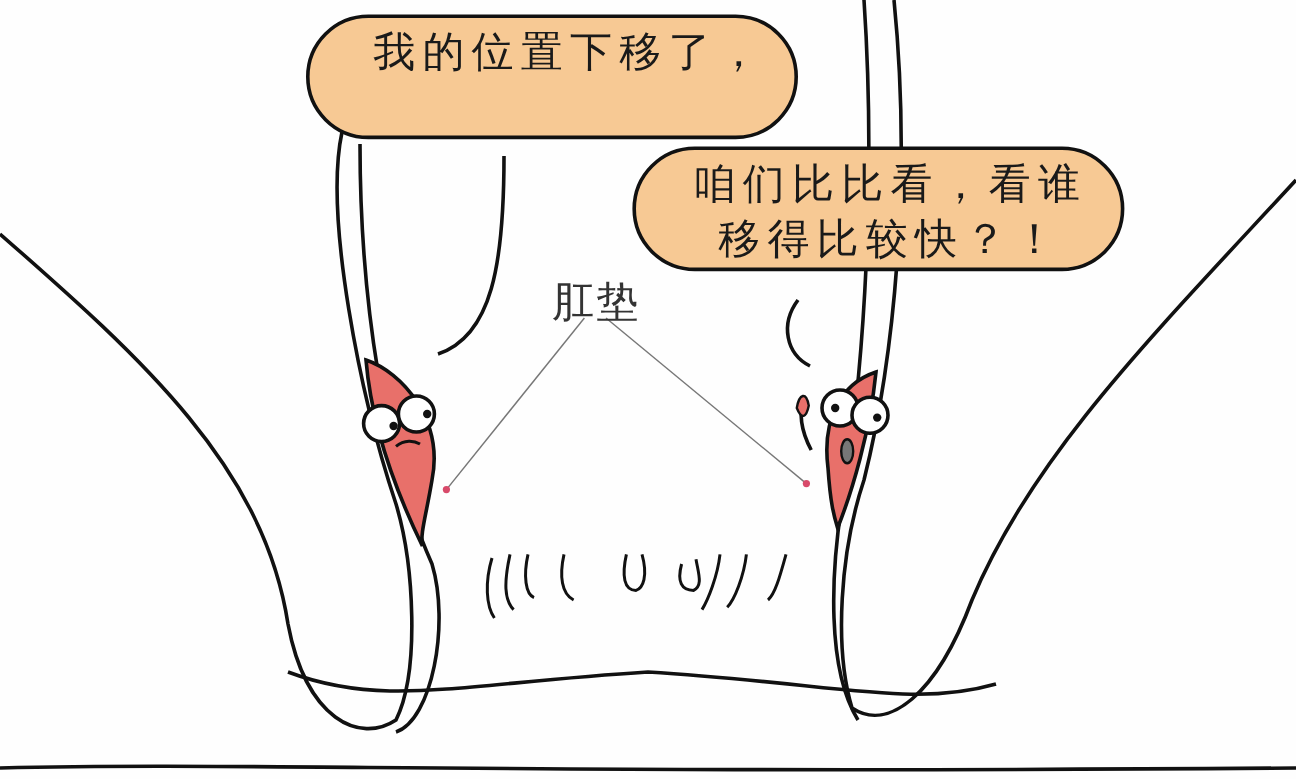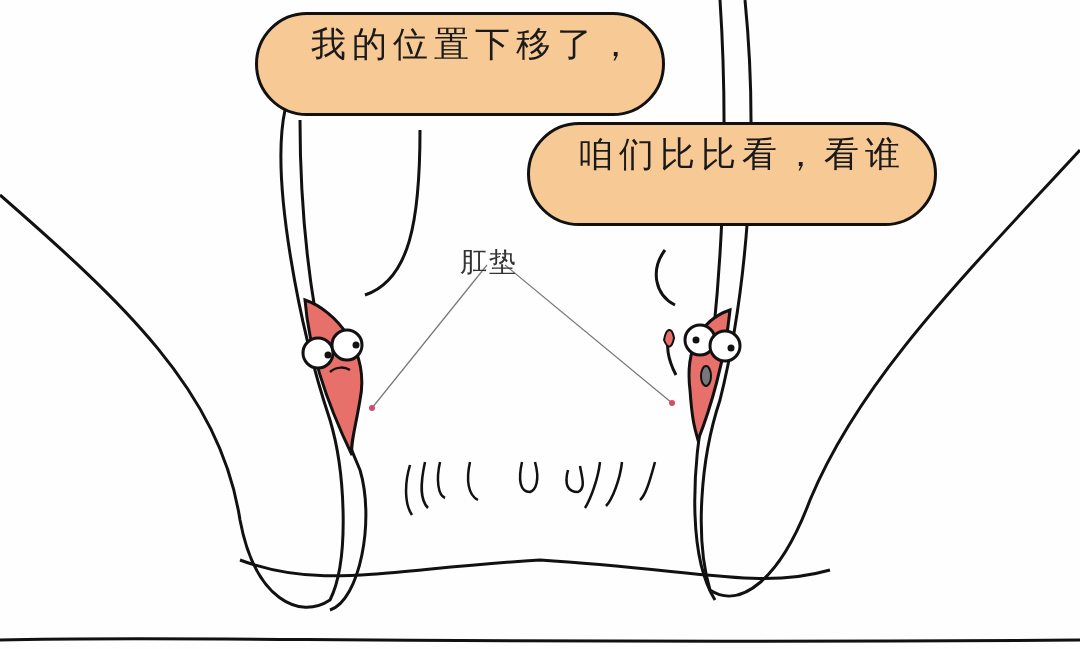--- a/index.html
+++ b/index.html
@@ -8,21 +8,21 @@
   .bubble {
     position: absolute; background: #f7c994; border: 3px solid #111;
     border-radius: 60px; box-sizing: border-box;
     font-family: "DejaVu Sans", sans-serif; color: #1a1a1a;
     font-size: 35px; line-height: 46px; letter-spacing: 6px;
   }
   .bubble-1 { left: 255px; top: 12px; width: 410px; height: 104px; padding: 6px 0 0 30px; }
   .bubble-2 { left: 527px; top: 122px; width: 410px; height: 104px; padding: 6px 0 0 20px; }
   .label-text {
     position: absolute; left: 460px; top: 228px;
-    font-family: "DejaVu Sans", sans-serif; font-size: 27px; color: #333; letter-spacing: 2px; margin-top: 16px;
+    font-family: "DejaVu Sans", sans-serif; font-size: 35px; color: #333; letter-spacing: 2px;
   }
 </style>
 </head>
 <body>
 
 <div class="canvas">
   <svg class="art" width="1080" height="649" viewBox="0 0 1080 649">
 
     <path d="M0,195 C120,300 220,390 240,520 C255,600 300,620 330,600 C350,560 345,470 330,420 C300,330 270,180 285,110" fill="none" stroke="#111" stroke-width="3"></path>
     <path d="M300,120 C300,250 320,380 360,470 C375,520 360,600 330,610" fill="none" stroke="#111" stroke-width="3"></path>
@@ -68,16 +68,17 @@
     <path d="M622,462 C620,480 612,500 606,506" fill="none" stroke="#111" stroke-width="2.5"></path>
     <path d="M655,462 C650,480 646,495 640,500" fill="none" stroke="#111" stroke-width="2.5"></path>
   </svg>
 
   <div class="bubble bubble-1">
     <div>我的位置下移了，</div>
   </div>
 
   <div class="bubble bubble-2">
     <div>咱们比比看，看谁</div>
+    <div>移得比较快？！</div>
   </div>
 
   <div class="label-text">肛垫</div>
 </div>
 
 </body></html>

